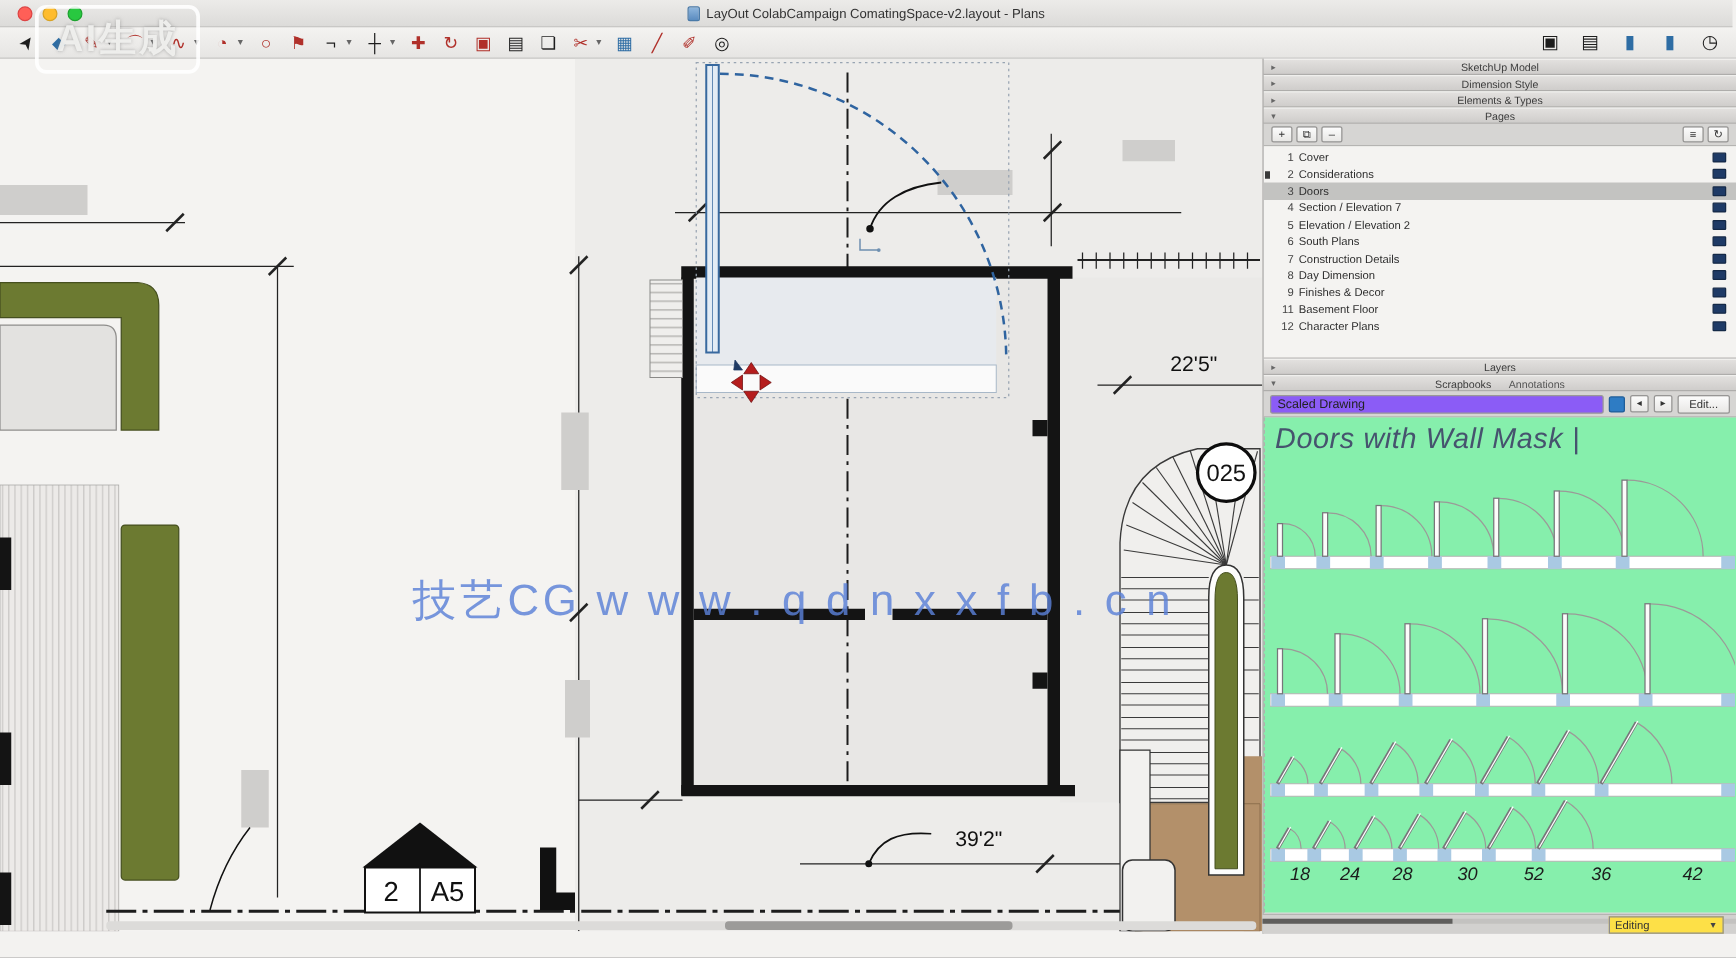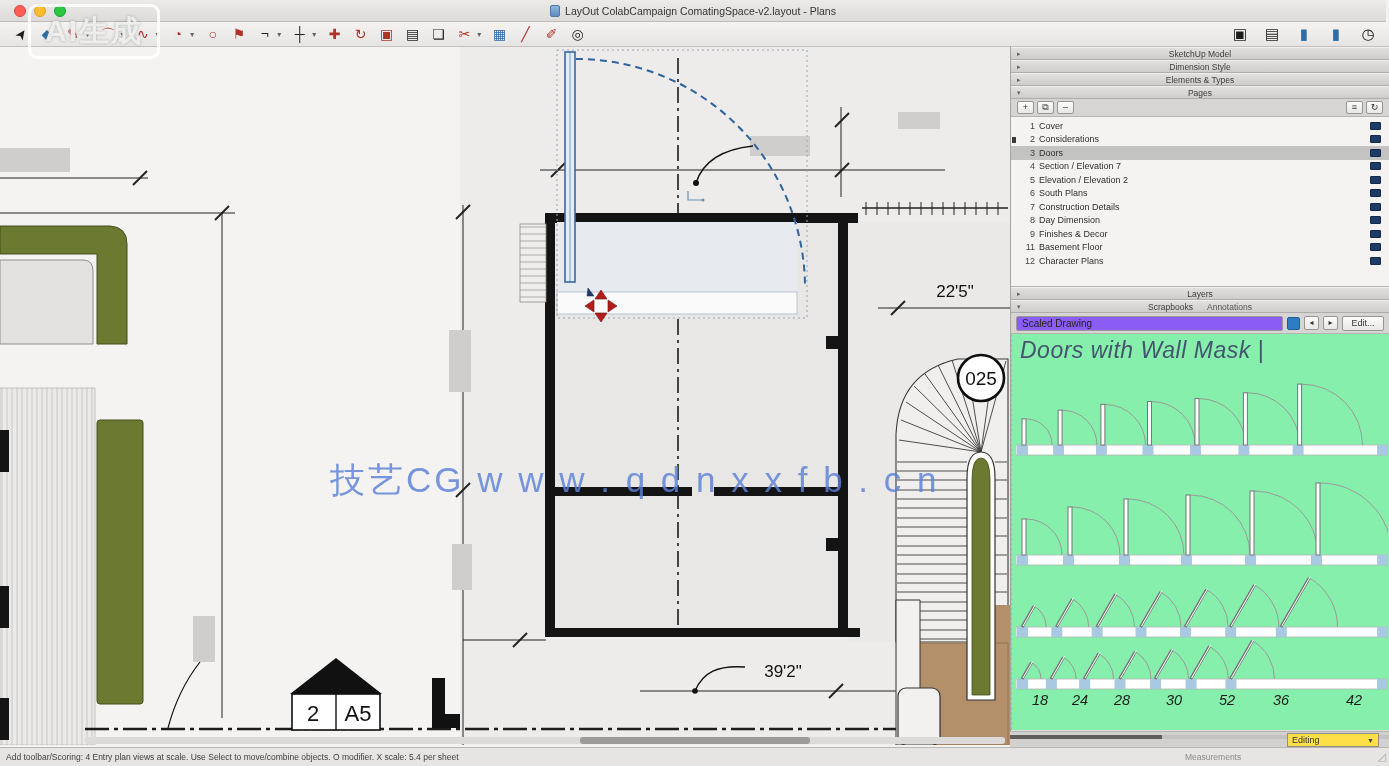--- a/index.html
+++ b/index.html
@@ -586,19 +586,14 @@
 
   <div class="pbottom">
     <div class="track"></div>
     <div class="thumb"></div>
     <div class="zoom-dd">
       <span>Editing</span>
       <span class="dd-caret">▼</span>
     </div>
   </div>
 
-  <div class="statusbar">
-    <span class="status-hint">Add toolbar/Scoring: 4 Entry plan views at scale.  Use Select to move/combine objects.  O modifier.  X scale: 5.4 per sheet</span>
-    <span class="measure">Measurements</span>
-    <span class="grip">◿</span>
-  </div>
 
 </div>
 
 </body></html>

